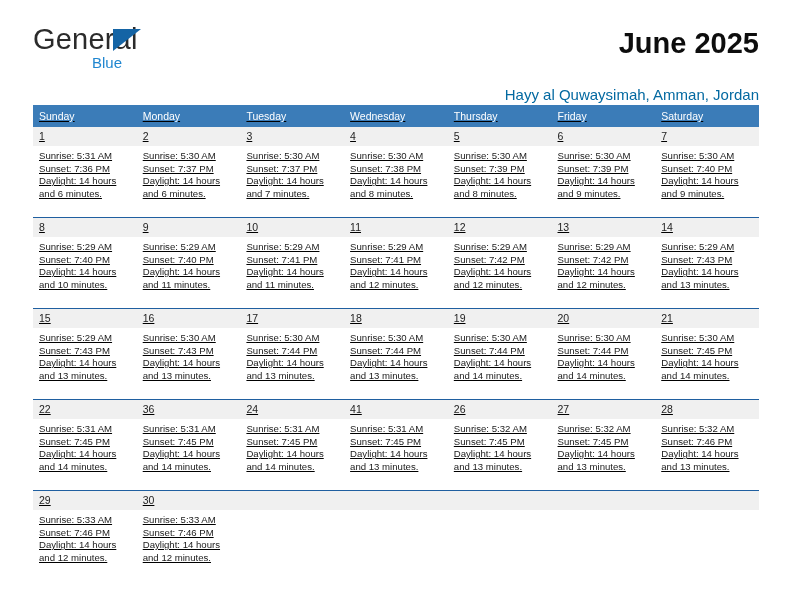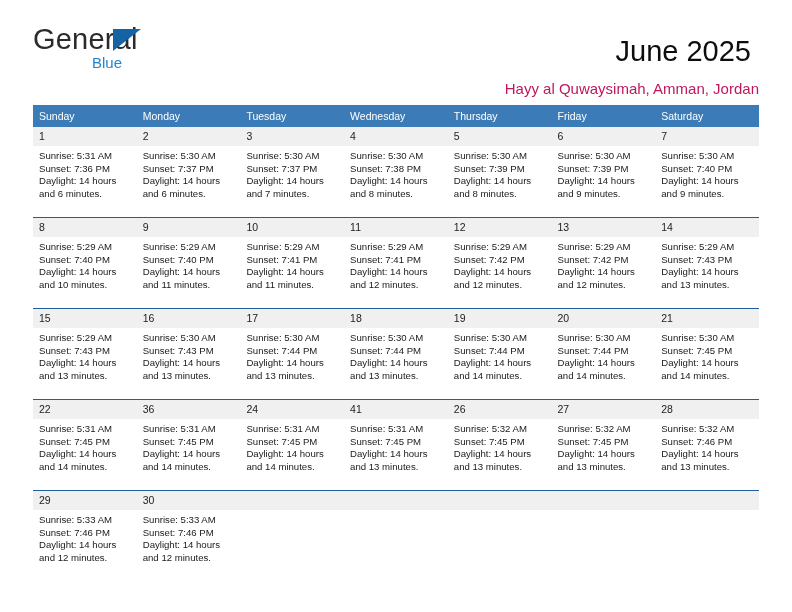--- a/index.html
+++ b/index.html
@@ -68,39 +68,40 @@
     position: absolute;
     right: 0;
     top: 0;
     text-align: right;
   }
   .cal-title {
     font-size: 29px;
     color: #0d0d0d;
     line-height: 34px;
     white-space: nowrap;
-    font-weight: normal;
-    margin: 8px;
+    font-weight: bold;
+    margin: 0;
   }
   .cal-subtitle {
     font-size: 15px;
-    color: #be185d;
+    color: #0369a1;
     line-height: 20px;
-    margin-top: 11px;
+    margin-top: 25px;
     white-space: nowrap;
   }
 
   
   .calendar {
     position: absolute;
     left: 33px;
     top: 105px;
     width: 726px;
     border-collapse: collapse;
     table-layout: fixed;
+    text-decoration: underline;
   }
   .calendar col { width: 103.71px; }
 
   .calendar thead th {
     background: #3b7cb8;
     color: #ffffff;
     font-size: 10.5px;
     font-weight: normal;
     text-align: left;
     padding: 5px 0 5px 6px;

